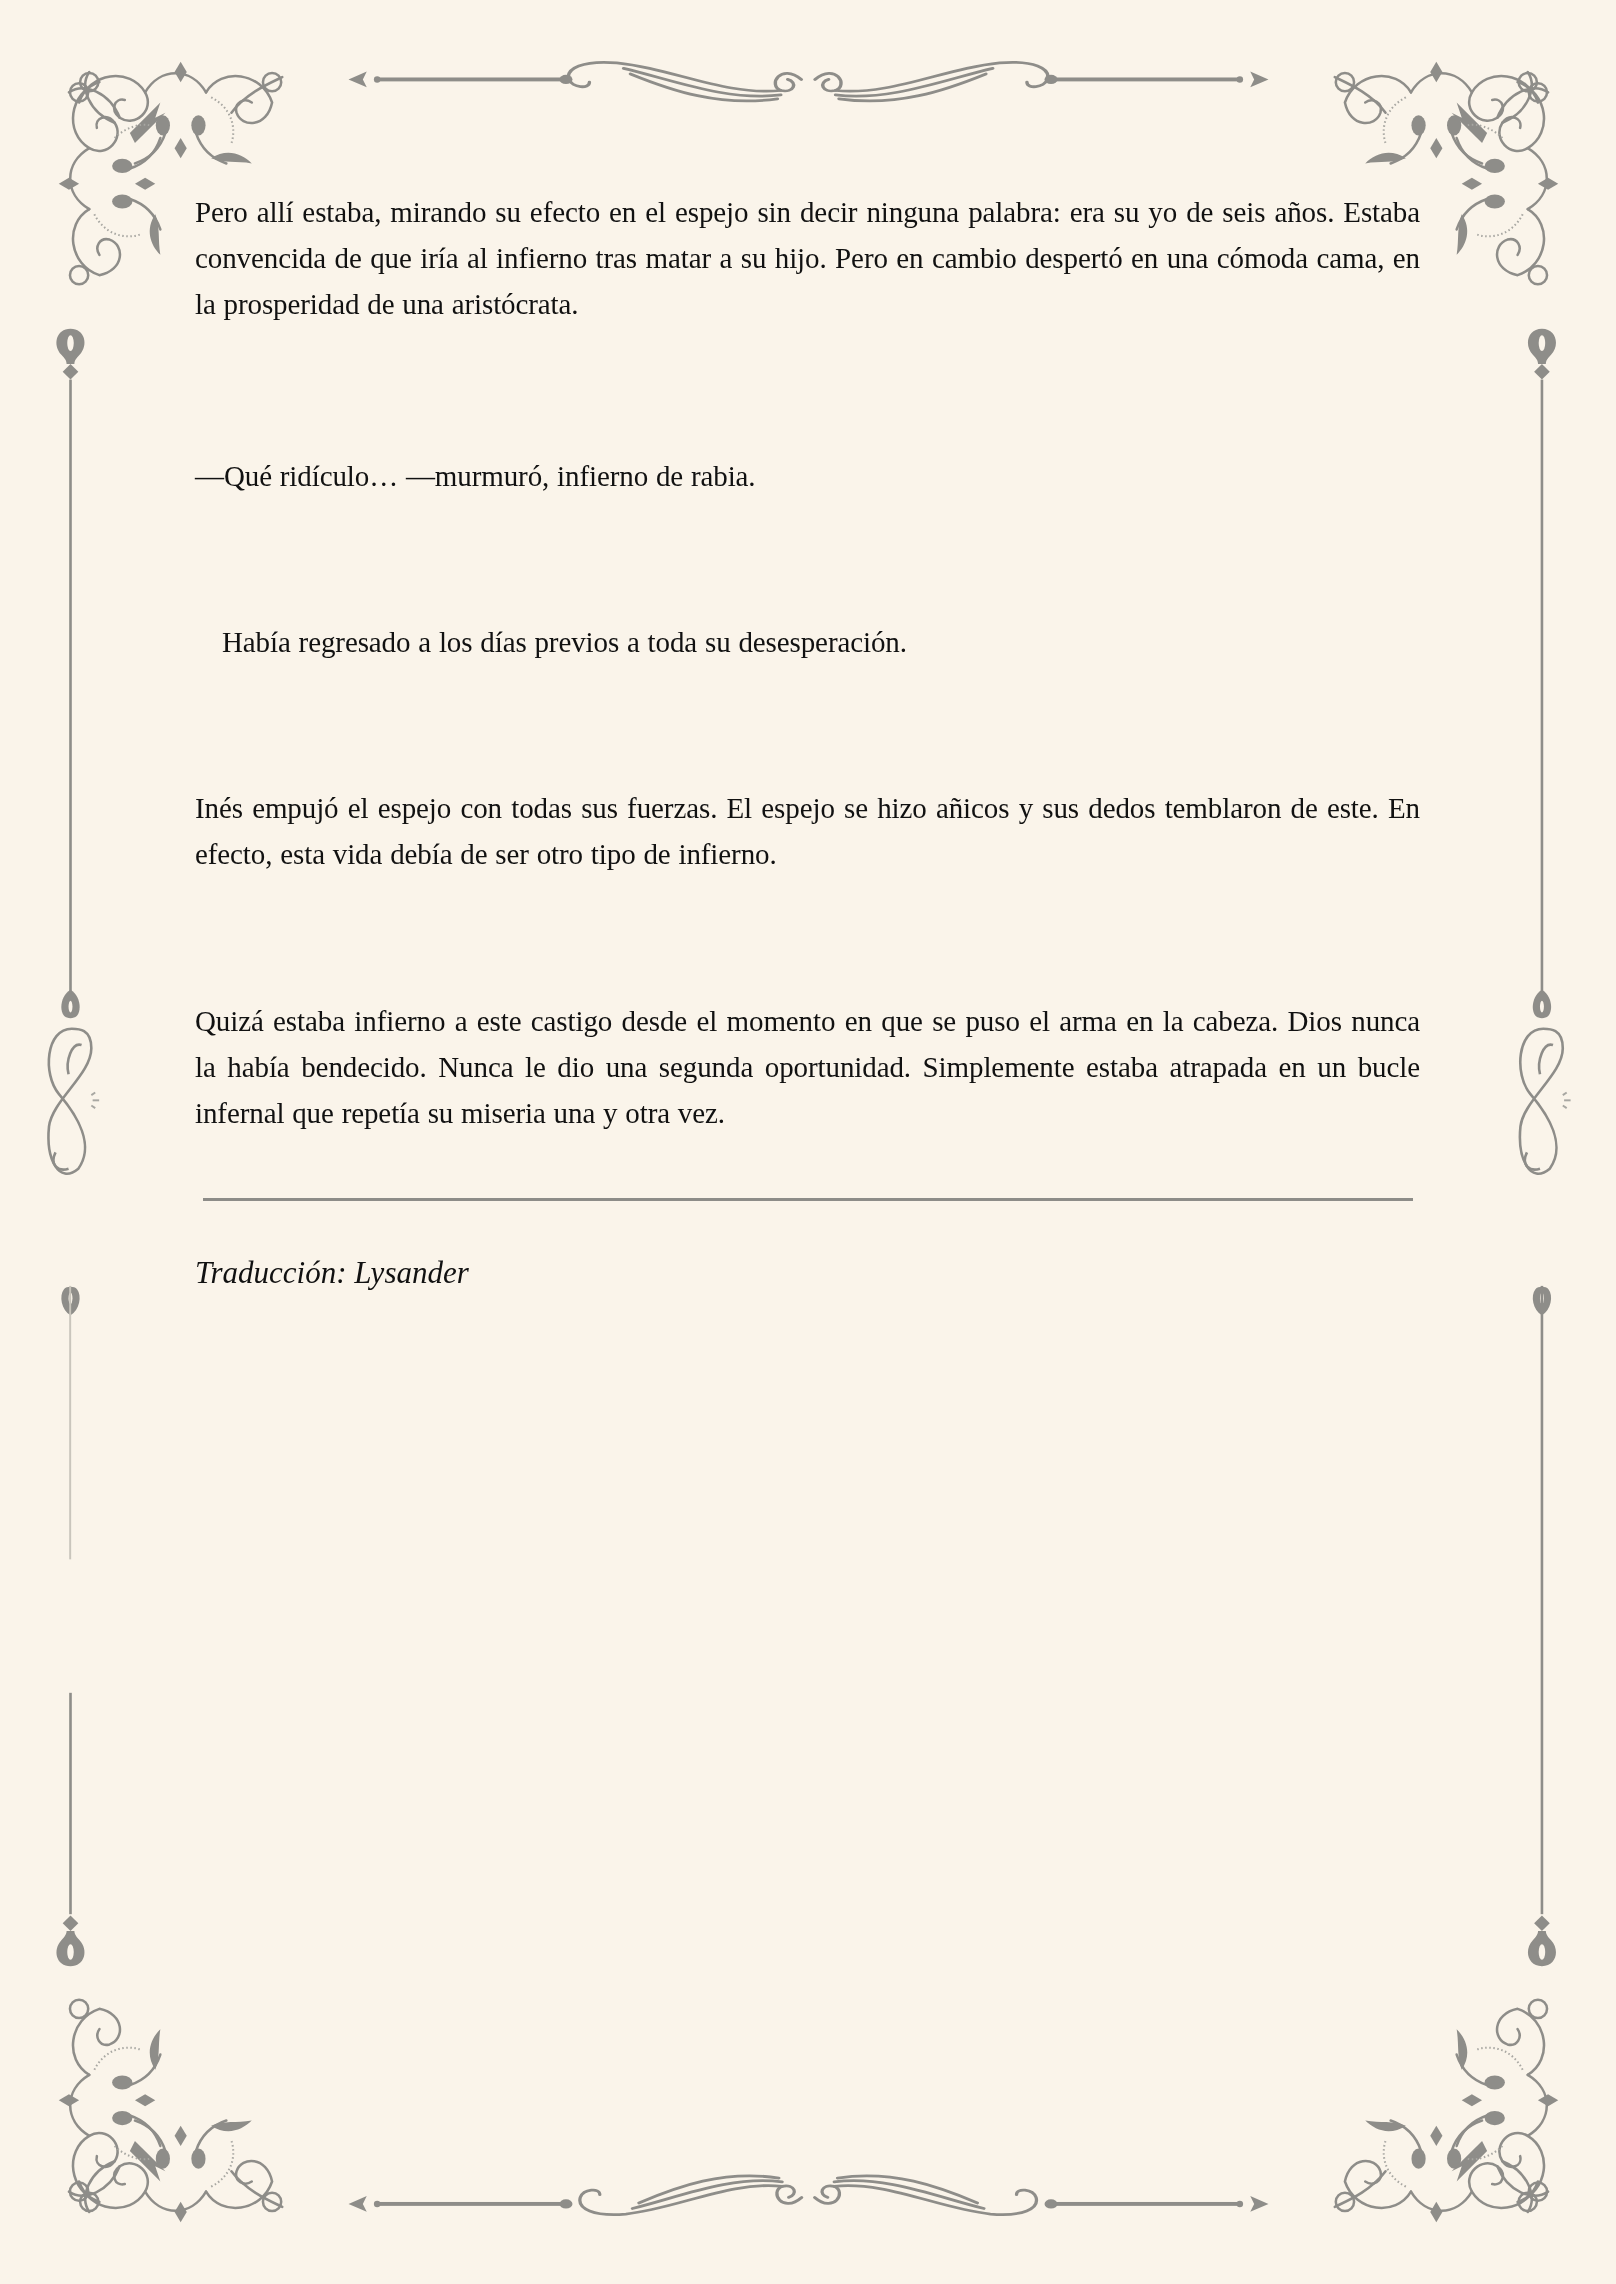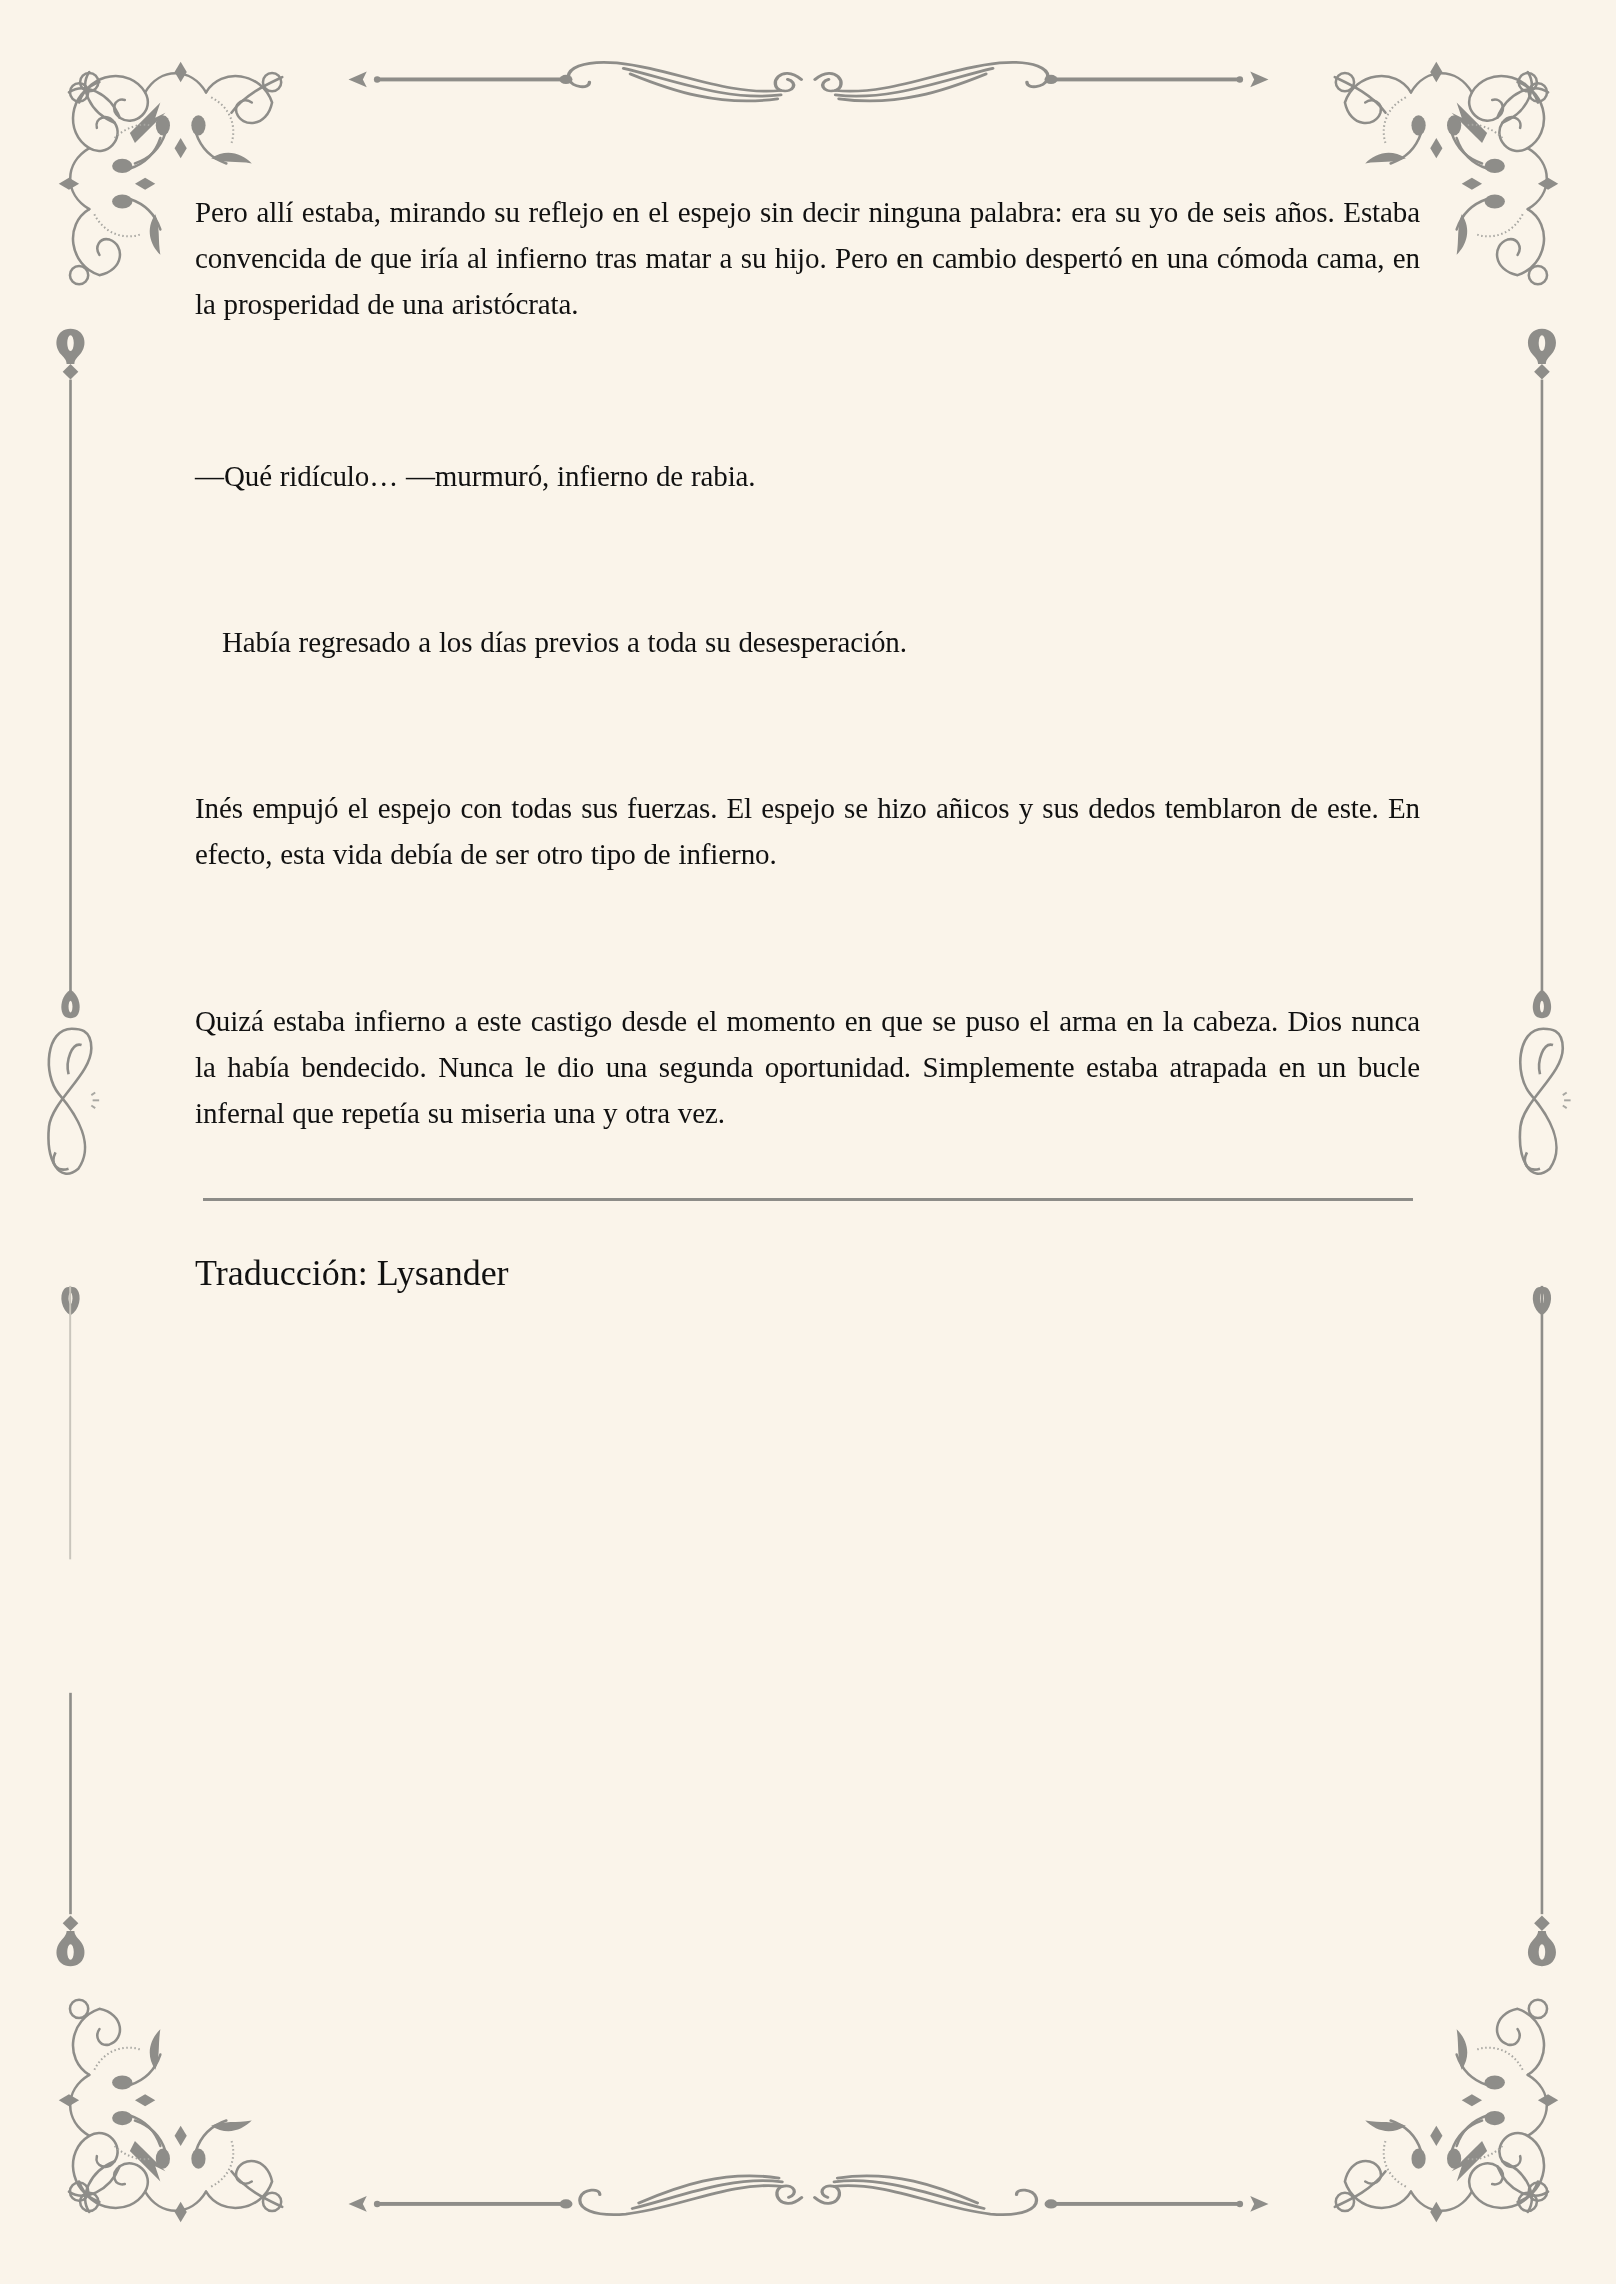--- a/index.html
+++ b/index.html
@@ -43,22 +43,23 @@
       top: 1009px;
       left: 7.8px;
       width: 1210px;
       height: 3.3px;
       background: #8d8c88;
     }
     .credit {
       position: absolute;
       top: 1061px;
       left: 0;
-      font-size: 36px;
+      font-size: 31px;
       line-height: 46px;
+      font-style: italic;
       margin: 0;
     }
   </style>
 </head>
 <body>
 
 <svg class="frame-svg" viewBox="0 0 2483 3508" xmlns="http://www.w3.org/2000/svg">
   <defs>
     <g id="corner">
 
@@ -207,21 +208,21 @@
     <rect x="2366" y="583" width="4" height="940"></rect>
     <use href="#side-drop" transform="translate(2368,1520)"></use>
     <use href="#infinity-knot" transform="translate(2370,1690)"></use>
     <use href="#side-drop" transform="translate(2368,1975) scale(1,-1) translate(0,-45)"></use>
     <rect x="2366" y="1975" width="4" height="965"></rect>
     <use href="#side-finial-top" transform="translate(2368,2980) scale(1,-1)"></use>
   </g>
 </svg>
 
 <main class="content">
-  <p class="para p1">Pero allí estaba, mirando su reflejo en el espejo sin decir ninguna palabra: era su yo de seis años. Estaba convencida de que iría al infierno tras matar a su hijo. Pero en cambio despertó en una cómoda cama, en la prosperidad de una aristócrata.</p>
+  <p class="para p1">Pero allí estaba, mirando su efecto en el espejo sin decir ninguna palabra: era su yo de seis años. Estaba convencida de que iría al infierno tras matar a su hijo. Pero en cambio despertó en una cómoda cama, en la prosperidad de una aristócrata.</p>
   <p class="para p2">—Qué ridículo… —murmuró, infierno de rabia.</p>
   <p class="para p3">Había regresado a los días previos a toda su desesperación.</p>
   <p class="para p4">Inés empujó el espejo con todas sus fuerzas. El espejo se hizo añicos y sus dedos temblaron de este. En efecto, esta vida debía de ser otro tipo de infierno.</p>
   <p class="para p5">Quizá estaba infierno a este castigo desde el momento en que se puso el arma en la cabeza. Dios nunca la había bendecido. Nunca le dio una segunda oportunidad. Simplemente estaba atrapada en un bucle infernal que repetía su miseria una y otra vez.</p>
   <div class="divider"></div>
   <p class="credit">Traducción: Lysander</p>
 </main>
 
 
 </body></html>

